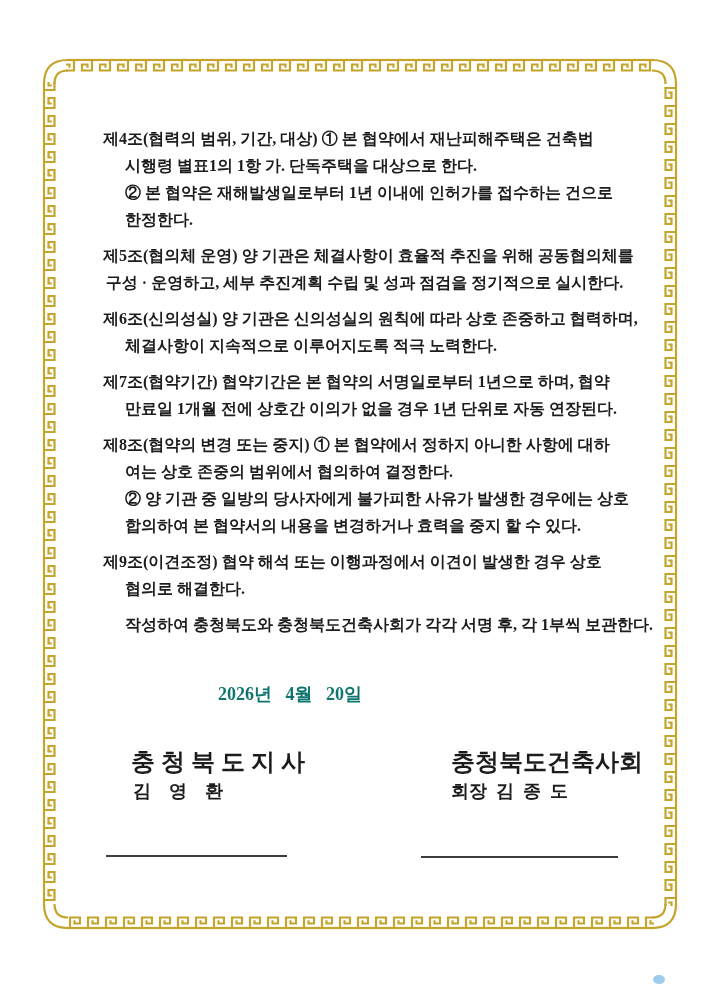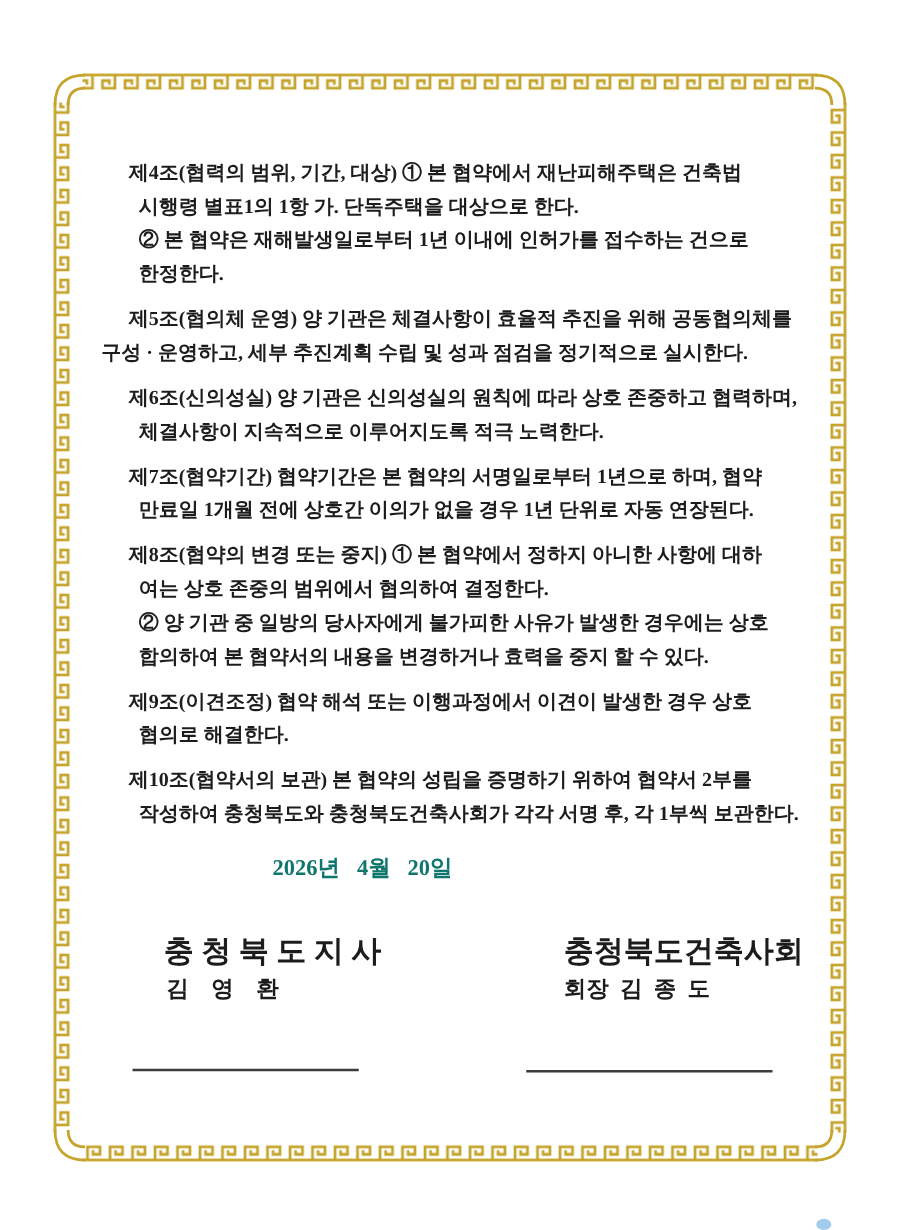--- a/index.html
+++ b/index.html
@@ -24,25 +24,25 @@
     left:103px;top:125px;
     width:545px;
     color:#1c1c1c;
   }
   .article{margin-bottom:9px;}
   .line{
     font-size:16px;
     font-weight:bold;
     line-height:27px;
     white-space:pre;
-    margin-left:8px;
+    margin-left:22px;
     color:#1c1c1c;
   }
   .line.head{margin-left:0;}
-  .line.outdent{margin-left:-22px;}
+  .line.outdent{margin-left:-22px;text-align:center;}
   .date-line{
     position:absolute;
     left:0;right:0;top:681px;
     text-align:center;
     font-size:18px;
     font-weight:bold;
     line-height:27px;
     white-space:pre;
     color:#0f766e;
   }
@@ -150,21 +150,20 @@
         <div class="line head">제8조(협약의 변경 또는 중지) ① 본 협약에서 정하지 아니한 사항에 대하</div>
         <div class="line">여는 상호 존중의 범위에서 협의하여 결정한다.</div>
         <div class="line">② 양 기관 중 일방의 당사자에게 불가피한 사유가 발생한 경우에는 상호</div>
         <div class="line">합의하여 본 협약서의 내용을 변경하거나 효력을 중지 할 수 있다.</div>
       </div>
       <div class="article">
         <div class="line head">제9조(이견조정) 협약 해석 또는 이행과정에서 이견이 발생한 경우 상호</div>
         <div class="line">협의로 해결한다.</div>
       </div>
       <div class="article">
-        <div class="line head">제10조(협약서의 보관) 본 협약의 성립을 증명하기 위하여 협약서 2부를</div>
         <div class="line">작성하여 충청북도와 충청북도건축사회가 각각 서명 후, 각 1부씩 보관한다.</div>
       </div>
     </div>
 
   <div class="date-line">2026년   4월   20일</div>
 
   <div class="sig-title sig-left-title">충 청 북 도 지 사</div>
   <div class="sig-name sig-left-name">김    영    환</div>
   <div class="sig-title sig-right-title">충청북도건축사회</div>
   <div class="sig-name sig-right-name">회장  김  종  도</div>

